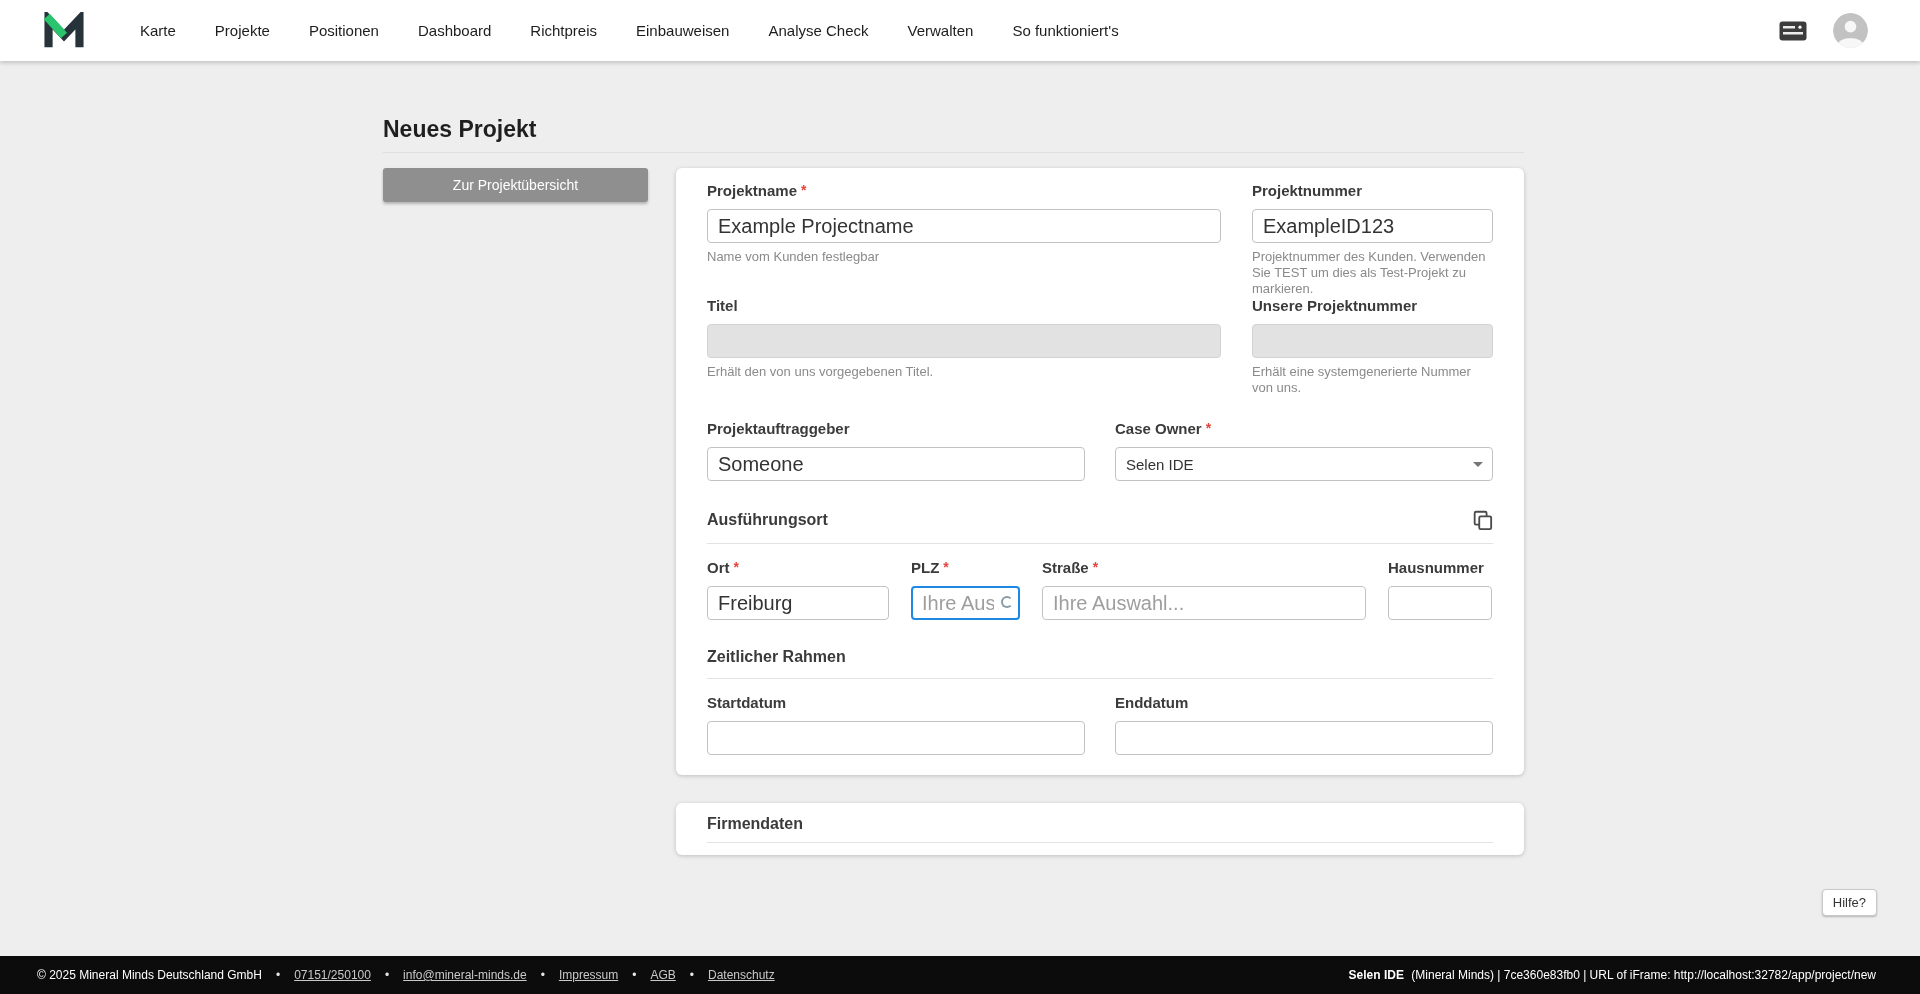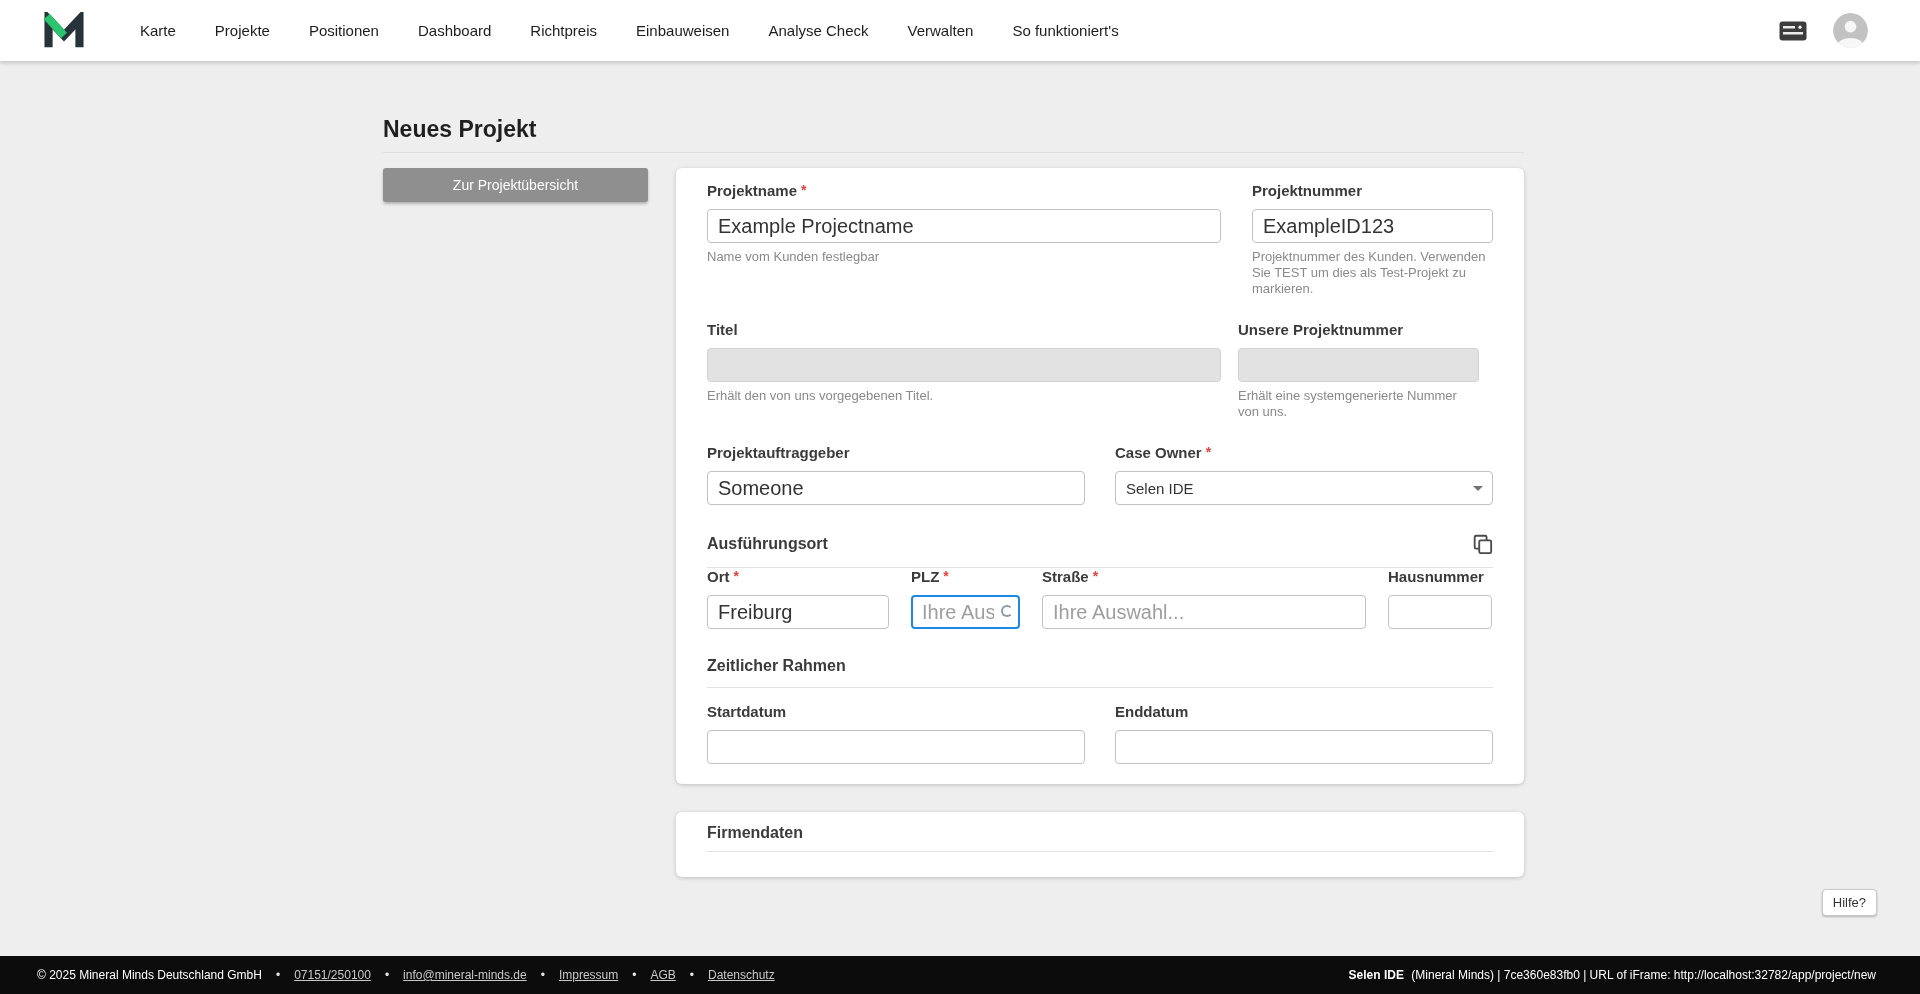--- a/index.html
+++ b/index.html
@@ -34,28 +34,28 @@
     display:block; width:100%; height:34px; background:#8f8f8f; color:#ffffff; border:none;
     border-radius:3px; font-size:14px; font-family:inherit; cursor:pointer;
     box-shadow:0 2px 3px rgba(0,0,0,0.25);
   }
   .right-col { width:848px; }
 
   .card {
     background:#ffffff; border-radius:6px; box-shadow:0 1px 4px rgba(0,0,0,0.2);
     padding:14px 31px 20px;
   }
-  .card-firmen { margin-top:28px; padding:12px 31px 25px; }
+  .card-firmen { margin-top:28px; padding:12px 31px 12px; }
 
   
   .form-row { display:grid; }
   .row-1 { grid-template-columns:514px 241px; column-gap:31px; }
-  .row-2 { grid-template-columns:514px 241px; column-gap:17px; margin-top:24px; }
+  .row-2 { grid-template-columns:514px 241px; column-gap:31px; }
   .row-3 { grid-template-columns:378px 378px; column-gap:30px; margin-top:24px; }
-  .row-4 { grid-template-columns:182px 109px 324px 104px; column-gap:22px; }
+  .row-4 { grid-template-columns:182px 109px 324px 104px; column-gap:22px; margin-top:15px; }
   .row-5 { grid-template-columns:378px 378px; column-gap:30px; margin-top:15px; }
 
   .label-row { display:flex; gap:4px; margin-bottom:9px; align-items:flex-start; }
   .label { font-size:15px; font-weight:700; color:#3b3b3b; line-height:18px; }
   .req { color:#e5443c; font-weight:700; font-size:14px; line-height:16px; }
 
   .input {
     display:block; width:100%; height:34px; border:1px solid #c3c3c3; border-radius:4px;
     padding:0 10px; font-size:20px; color:#333; background:#fff; font-family:inherit;
   }

